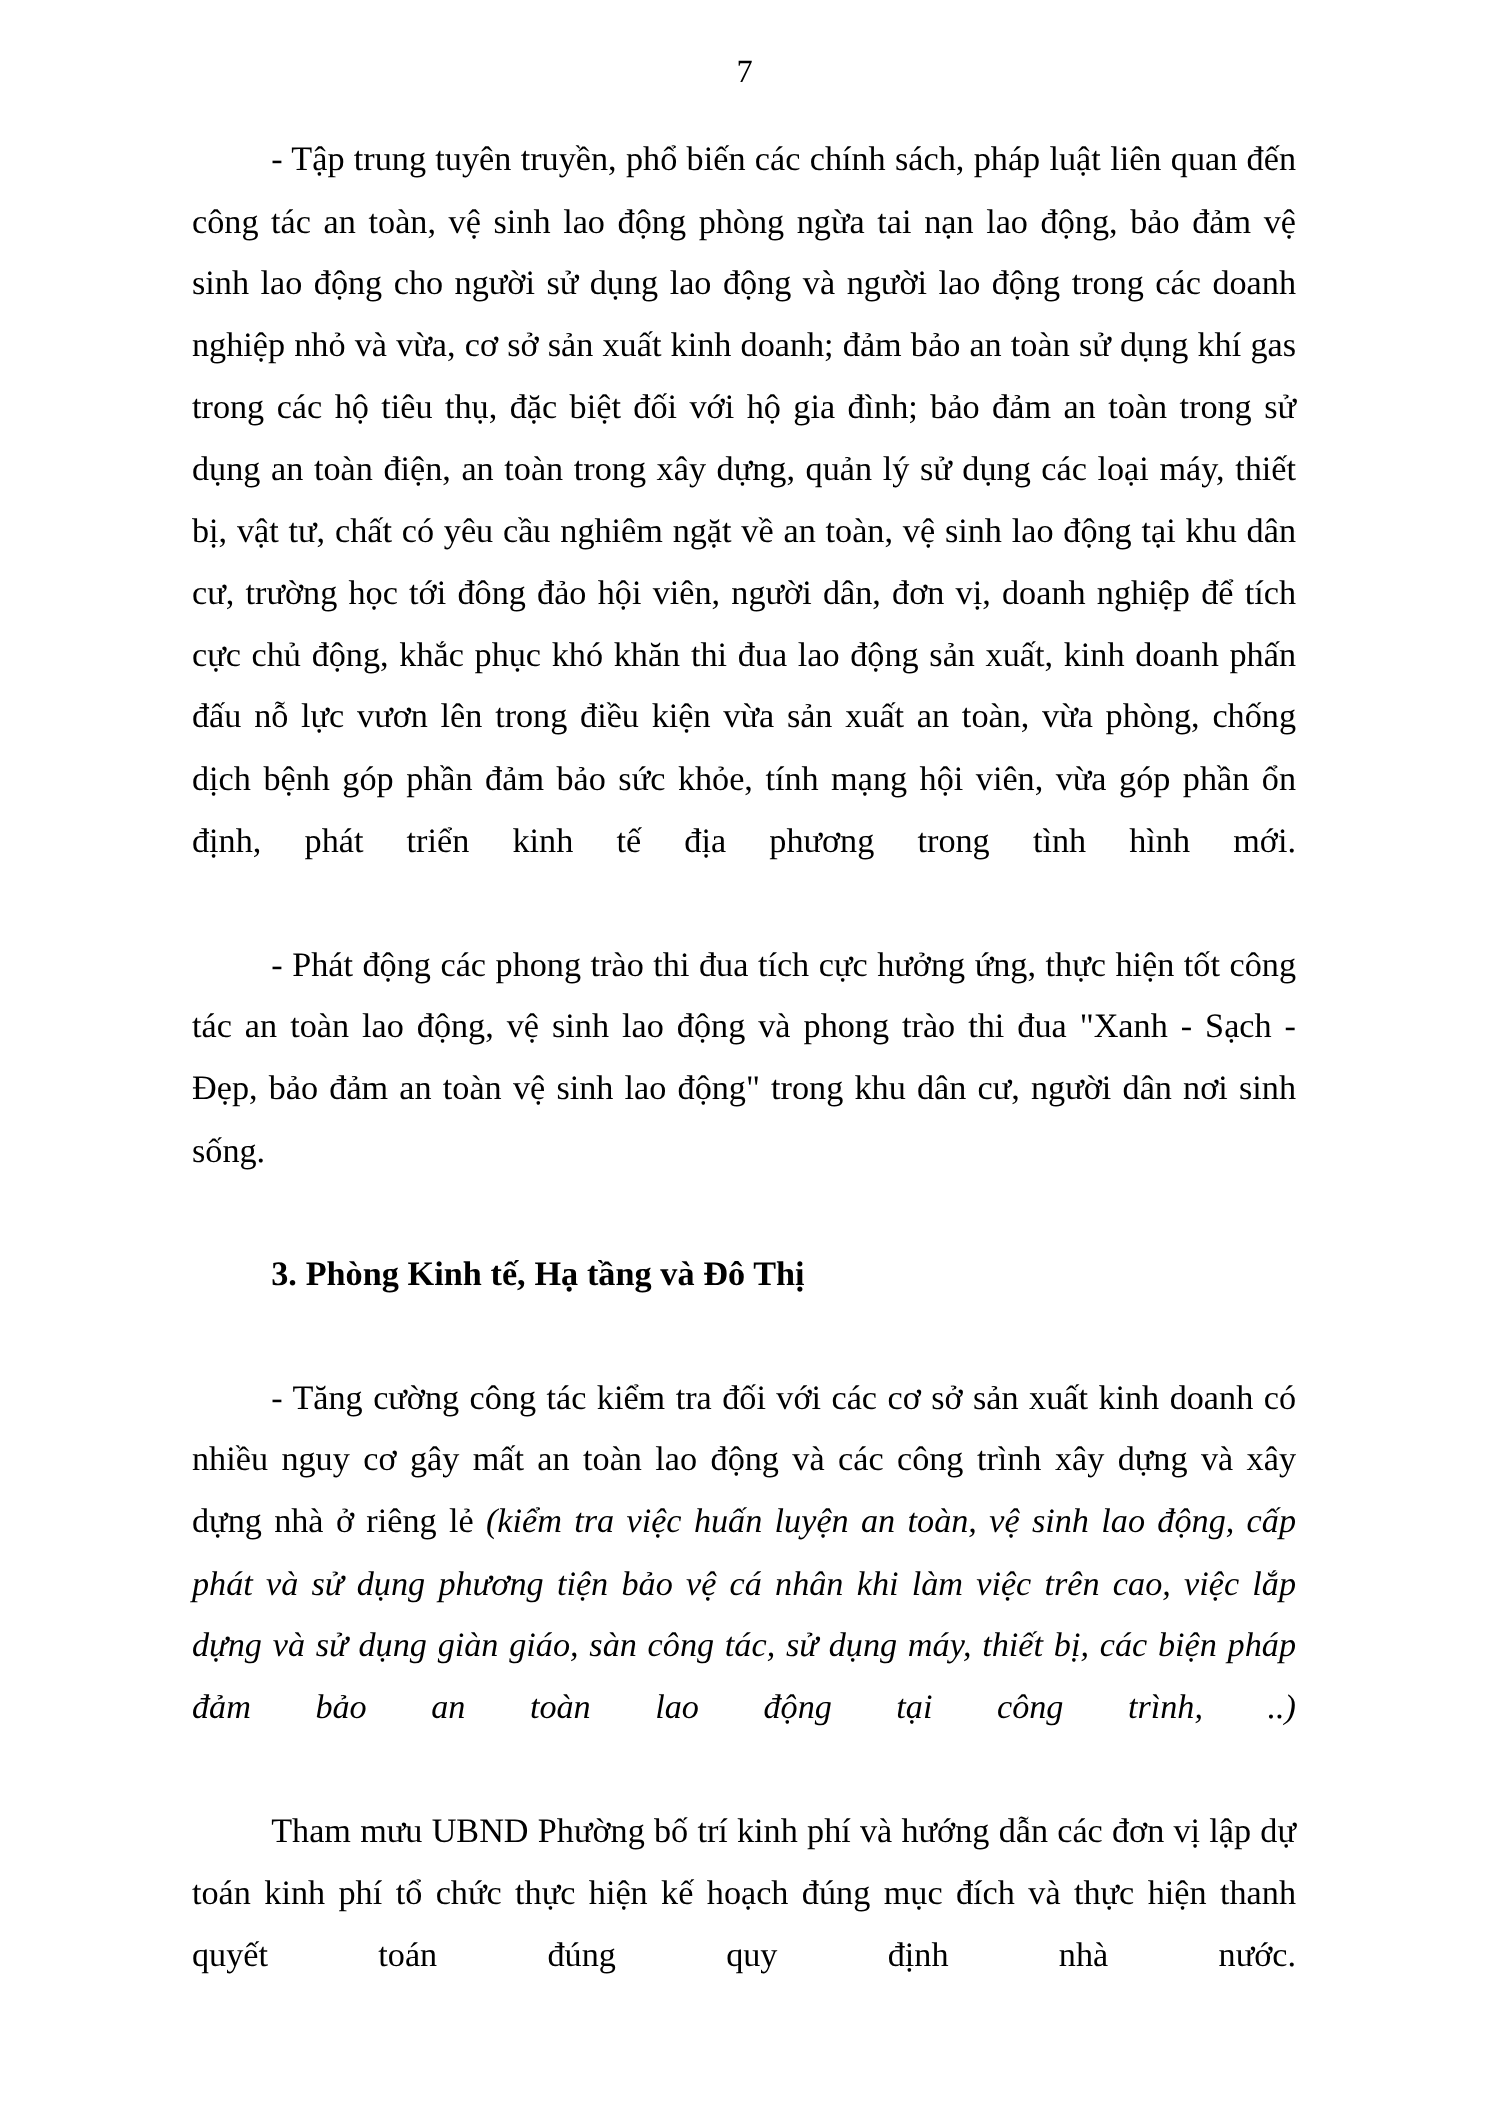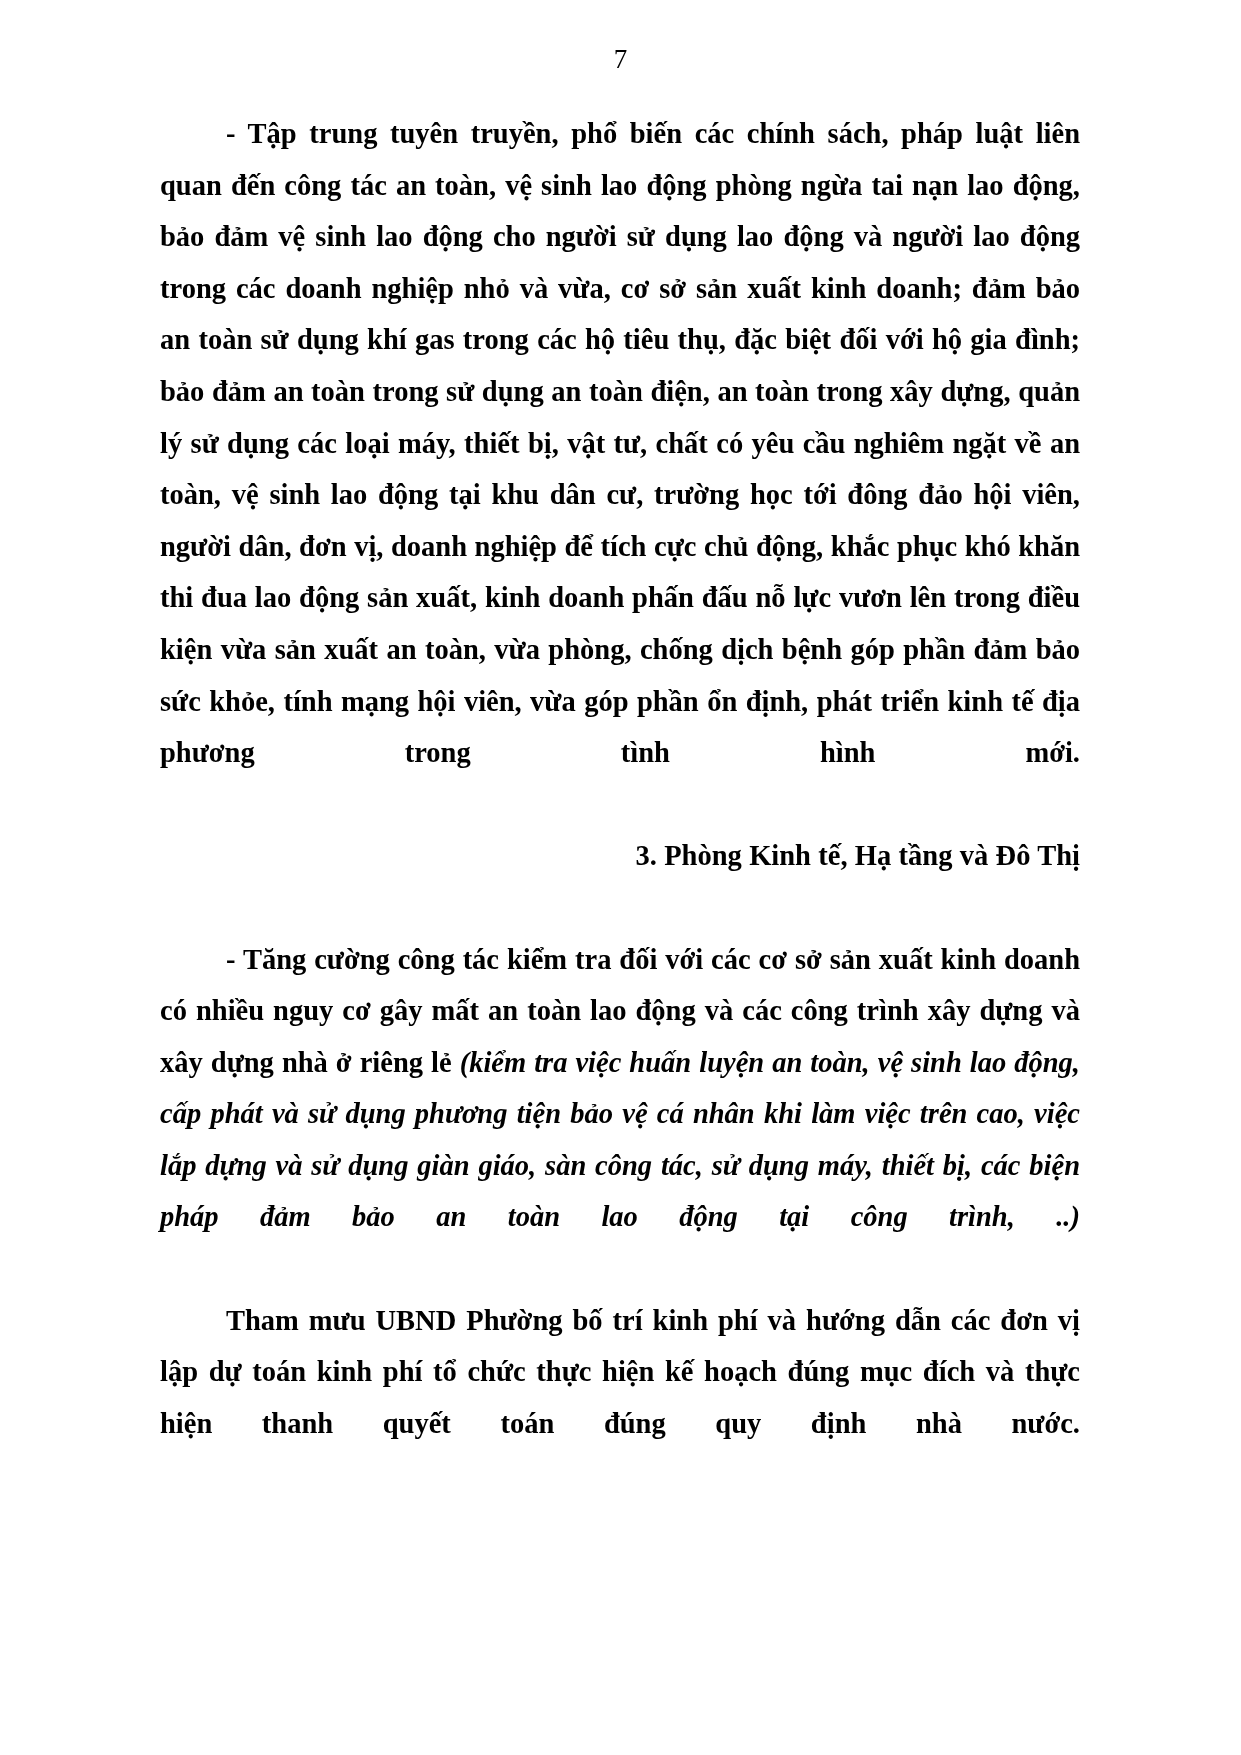--- a/index.html
+++ b/index.html
@@ -36,25 +36,24 @@
   }
   p {
     margin: 0;
     font-size: 28.5px;
     line-height: 51.6px;
     text-align: justify;
     text-justify: inter-word;
     text-indent: 66px;
     hyphens: none;
     word-spacing: 0.2px;
-    font-weight: bold;
   }
   p.heading {
     font-weight: bold;
-    text-align: right;
+    text-align: left;
     text-indent: 66px;
   }
   .ital {
     font-style: italic;
   }
   
   p::after {
     content: "";
     display: inline-block;
     width: 100%;
@@ -64,20 +63,21 @@
 <body>
 
 <div class="page">
 
   <div class="page-number">7</div>
 
   <div class="body-content">
 
     <p>- Tập trung tuyên truyền, phổ biến các chính sách, pháp luật liên quan đến công tác an toàn, vệ sinh lao động phòng ngừa tai nạn lao động, bảo đảm vệ sinh lao động cho người sử dụng lao động và người lao động trong các doanh nghiệp nhỏ và vừa, cơ sở sản xuất kinh doanh; đảm bảo an toàn sử dụng khí gas trong các hộ tiêu thụ, đặc biệt đối với hộ gia đình; bảo đảm an toàn trong sử dụng an toàn điện, an toàn trong xây dựng, quản lý sử dụng các loại máy, thiết bị, vật tư, chất có yêu cầu nghiêm ngặt về an toàn, vệ sinh lao động tại khu dân cư, trường học tới đông đảo hội viên, người dân, đơn vị, doanh nghiệp để tích cực chủ động, khắc phục khó khăn thi đua lao động sản xuất, kinh doanh phấn đấu nỗ lực vươn lên trong điều kiện vừa sản xuất an toàn, vừa phòng, chống dịch bệnh góp phần đảm bảo sức khỏe, tính mạng hội viên, vừa góp phần ổn định, phát triển kinh tế địa phương trong tình hình mới.</p>
 
+    <p>- Phát động các phong trào thi đua tích cực hưởng ứng, thực hiện tốt công tác an toàn lao động, vệ sinh lao động và phong trào thi đua "Xanh - Sạch - Đẹp, bảo đảm an toàn vệ sinh lao động" trong khu dân cư, người dân nơi sinh sống.</p>
 
 
     <p class="heading">3. Phòng Kinh tế, Hạ tầng và Đô Thị</p>
 
     <p><span>- Tăng cường công tác kiểm tra đối với các cơ sở sản xuất kinh doanh có nhiều nguy cơ gây mất an toàn lao động và các công trình xây dựng và xây dựng nhà ở riêng lẻ </span><span class="ital">(kiểm tra việc huấn luyện an toàn, vệ sinh lao động, cấp phát và sử dụng phương tiện bảo vệ cá nhân khi làm việc trên cao, việc lắp dựng và sử dụng giàn giáo, sàn công tác, sử dụng máy, thiết bị, các biện pháp đảm bảo an toàn lao động tại công trình, ..)</span></p>
 
     <p>Tham mưu UBND Phường bố trí kinh phí và hướng dẫn các đơn vị lập dự toán kinh phí tổ chức thực hiện kế hoạch đúng mục đích và thực hiện thanh quyết toán  đúng quy định nhà nước.</p>
 
   </div>
 

